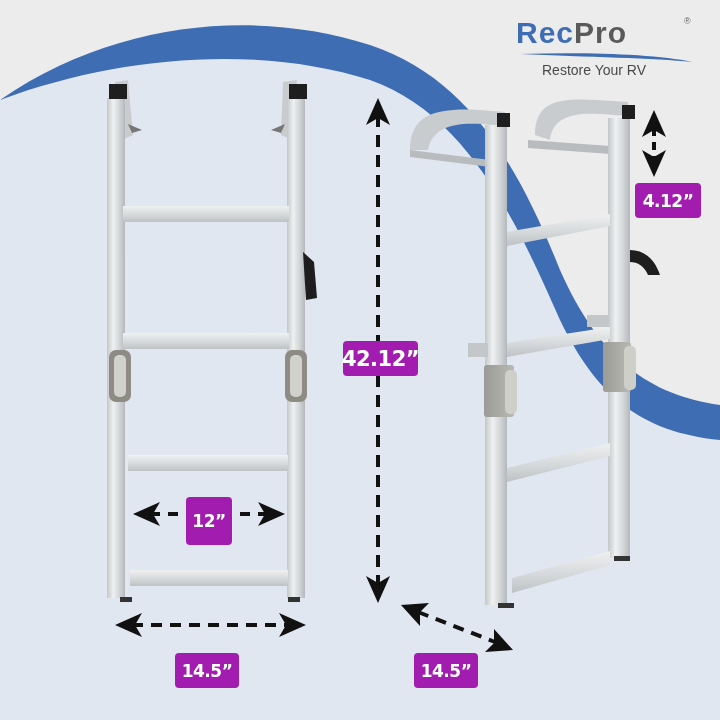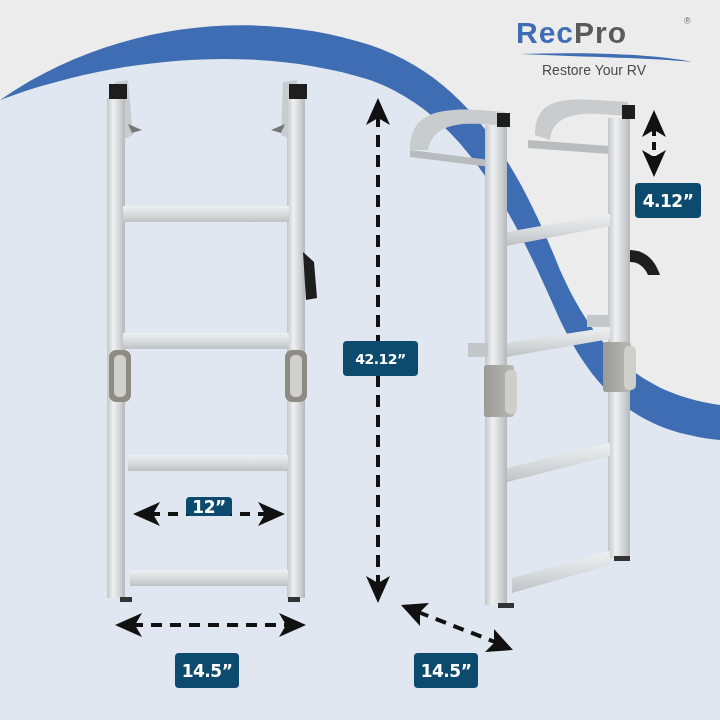--- a/index.html
+++ b/index.html
@@ -5,23 +5,23 @@
     html, body { margin: 0; padding: 0; }
     body { width: 720px; height: 720px; overflow: hidden; background: #ececec; font-family: "DejaVu Sans", sans-serif; }
     .canvas { position: relative; width: 720px; height: 720px; text-decoration: underline; }
     .bg-svg { position: absolute; left: 0; top: 0; }
     .logo { position: absolute; left: 516px; top: 16px; width: 180px; height: 68px; }
     .logo-word { position: absolute; left: 0; top: 0; font-family: "Liberation Sans", sans-serif; font-weight: bold; font-size: 30px; letter-spacing: 1px; line-height: 34px; }
     .logo-word .rec { color: #3f6db3; }
     .logo-word .pro { color: #5a5a5a; }
     .logo-reg { position: absolute; left: 168px; top: 0; font-size: 9px; color: #666; font-family: "Liberation Sans", sans-serif; }
     .logo-tagline { position: absolute; left: 26px; top: 46px; font-family: "Liberation Sans", sans-serif; font-size: 14px; color: #4a4a4a; white-space: nowrap; }
-    .badge { position: absolute; background: #0c4a6e; color: #fff; font-family: "DejaVu Sans", sans-serif; font-weight: bold; border-radius: 4px; display: flex; align-items: center; justify-content: center; letter-spacing: -0.5px; }
-    .badge-12 { left: 186px; top: 497px; width: 46px; height: 19px; font-size: 17px; }
-    .badge-4212 { left: 343px; top: 341px; width: 75px; height: 35px; font-size: 14px; }
+    .badge { position: absolute; background: #a21caf; color: #fff; font-family: "DejaVu Sans", sans-serif; font-weight: bold; border-radius: 4px; display: flex; align-items: center; justify-content: center; letter-spacing: -0.5px; }
+    .badge-12 { left: 186px; top: 497px; width: 46px; height: 48px; font-size: 17px; }
+    .badge-4212 { left: 343px; top: 341px; width: 75px; height: 35px; font-size: 21px; }
     .badge-412 { left: 635px; top: 183px; width: 66px; height: 35px; font-size: 17px; }
     .badge-145a { left: 175px; top: 653px; width: 64px; height: 35px; font-size: 17px; }
     .badge-145b { left: 414px; top: 653px; width: 64px; height: 35px; font-size: 17px; }
   </style>
 </head>
 <body>
 
 <div class="canvas">
 
   <svg class="bg-svg" width="720" height="720" viewBox="0 0 720 720" xmlns="http://www.w3.org/2000/svg">

